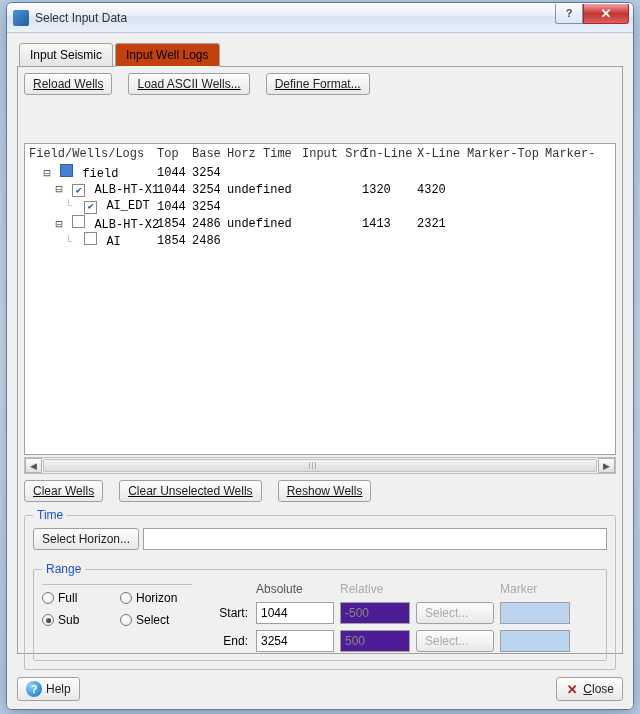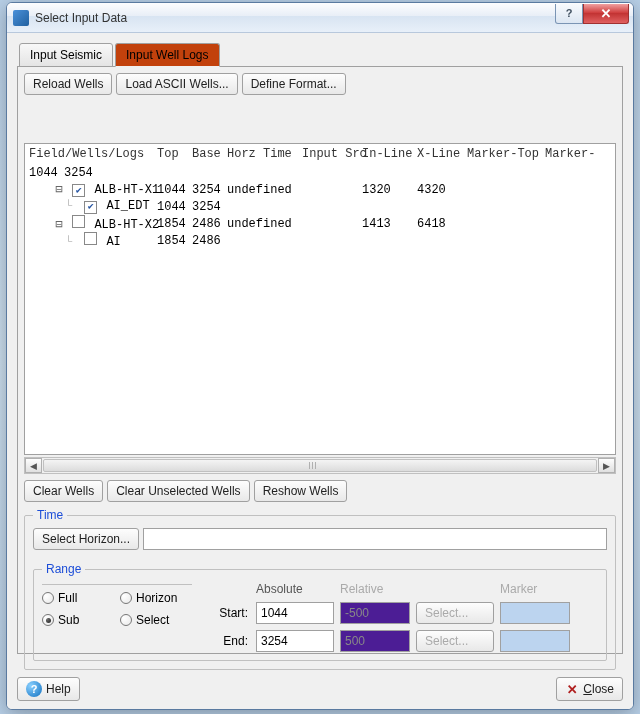--- a/index.html
+++ b/index.html
@@ -91,21 +91,21 @@
     align-items: center;
     padding: 3px 8px;
     border: 1px solid #a0a0a0;
     background: linear-gradient(180deg,#fdfdfd,#e8e8e8);
     border-radius: 3px;
     cursor: default;
     font-family: inherit;
     font-size: 12px;
     color: #222;
   }
-  .btn-row { display:flex; gap:4px; margin-bottom:4px; }
+  .btn-row { display:flex; gap:16px; margin-bottom:4px;text-decoration:underline; }
   .tree-area {
     border: 1px solid #a0a0a0;
     background: #fff;
     height: 312px;
     overflow: hidden;
     margin-bottom: 2px;
     position: relative;
     margin-top: 48px;
   }
   .tree-header {
@@ -253,20 +253,25 @@
           <span class="cell c-ht">Horz Time</span>
           <span class="cell c-hs">Input Src</span>
           <span class="cell c-il">In-Line</span>
           <span class="cell c-xl">X-Line</span>
           <span class="cell c-mt">Marker-Top</span>
           <span class="cell">Marker-</span>
         </div>
         <div class="tree-body">
 
           <div class="tree-row">
+            <span class="cell c-name">
+              <span class="twig">&nbsp;</span><span class="tw">⊟</span>
+              <span class="cb field"></span>
+              <span>field</span>
+            </span>
             <span class="cell c-top">1044</span>
             <span class="cell c-base">3254</span>
           </div>
 
           <div class="tree-row">
             <span class="cell c-name">
               <span class="twig">&nbsp;</span><span class="twig">&nbsp;</span><span class="tw">⊟</span>
               <span class="cb checked"></span>
               <span>ALB-HT-X1</span>
             </span>
@@ -292,21 +297,21 @@
             <span class="cell c-name">
               <span class="twig">&nbsp;</span><span class="twig">&nbsp;</span><span class="tw">⊟</span>
               <span class="cb"></span>
               <span>ALB-HT-X2</span>
             </span>
             <span class="cell c-top">1854</span>
             <span class="cell c-base">2486</span>
             <span class="cell c-ht">undefined</span>
             <span class="cell c-hs"></span>
             <span class="cell c-il">1413</span>
-            <span class="cell c-xl">6418</span>
+            <span class="cell c-xl">2321</span>
           </div>
 
           <div class="tree-row">
             <span class="cell c-name">
               <span class="twig">&nbsp;</span><span class="twig">&nbsp;</span><span class="twig">&nbsp;</span><span class="twig">└</span>
               <span class="cb"></span>
               <span>AI</span>
             </span>
             <span class="cell c-top">1854</span>
             <span class="cell c-base">2486</span>

